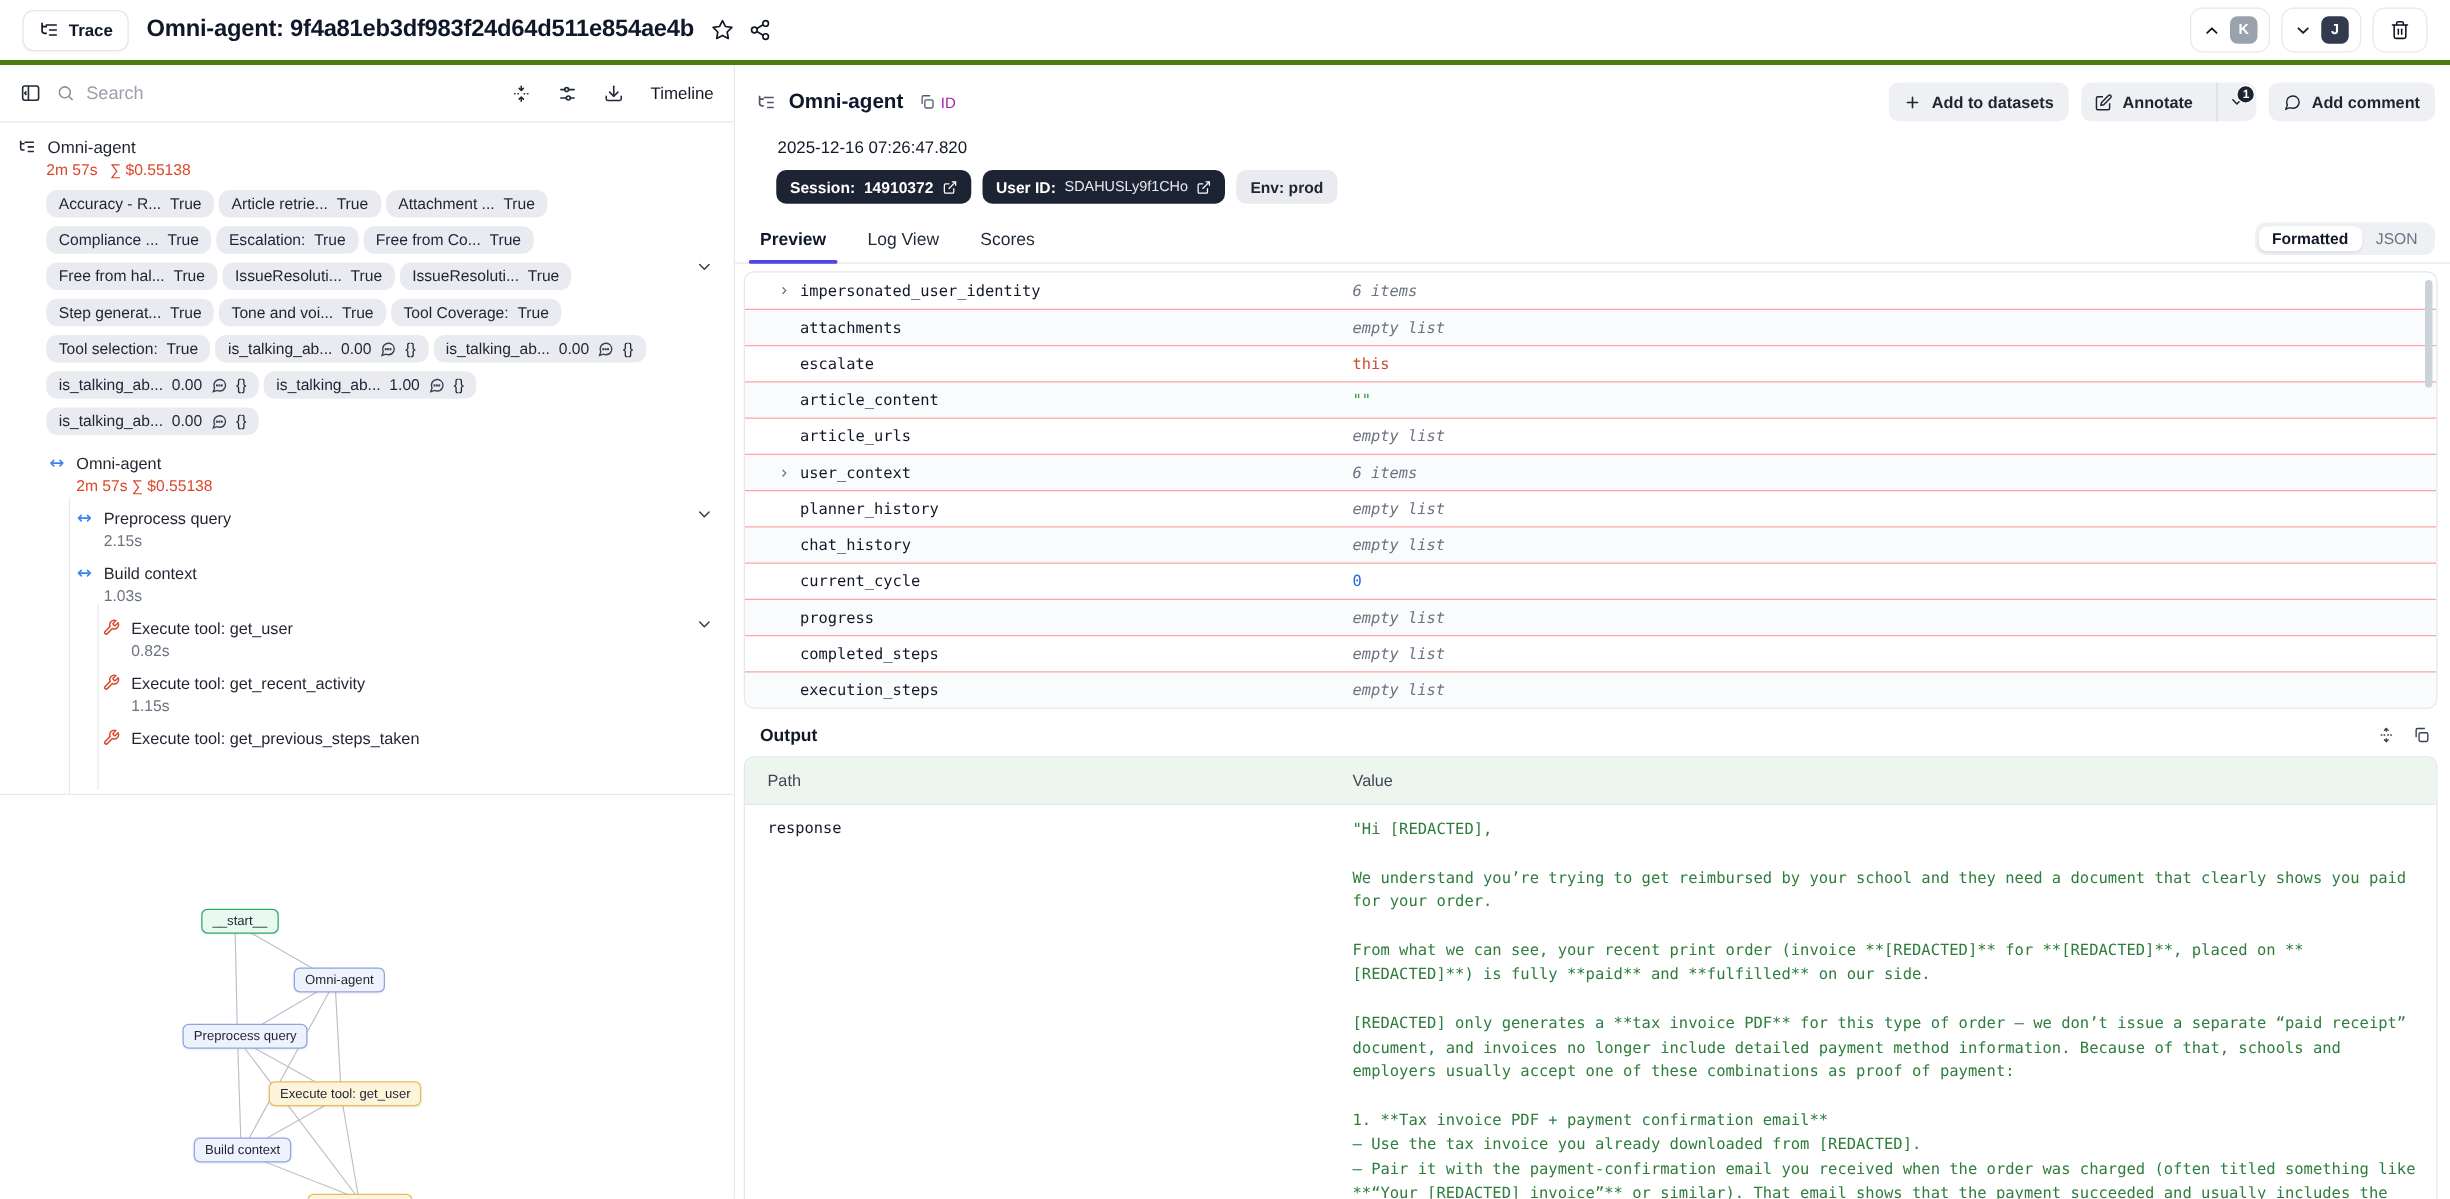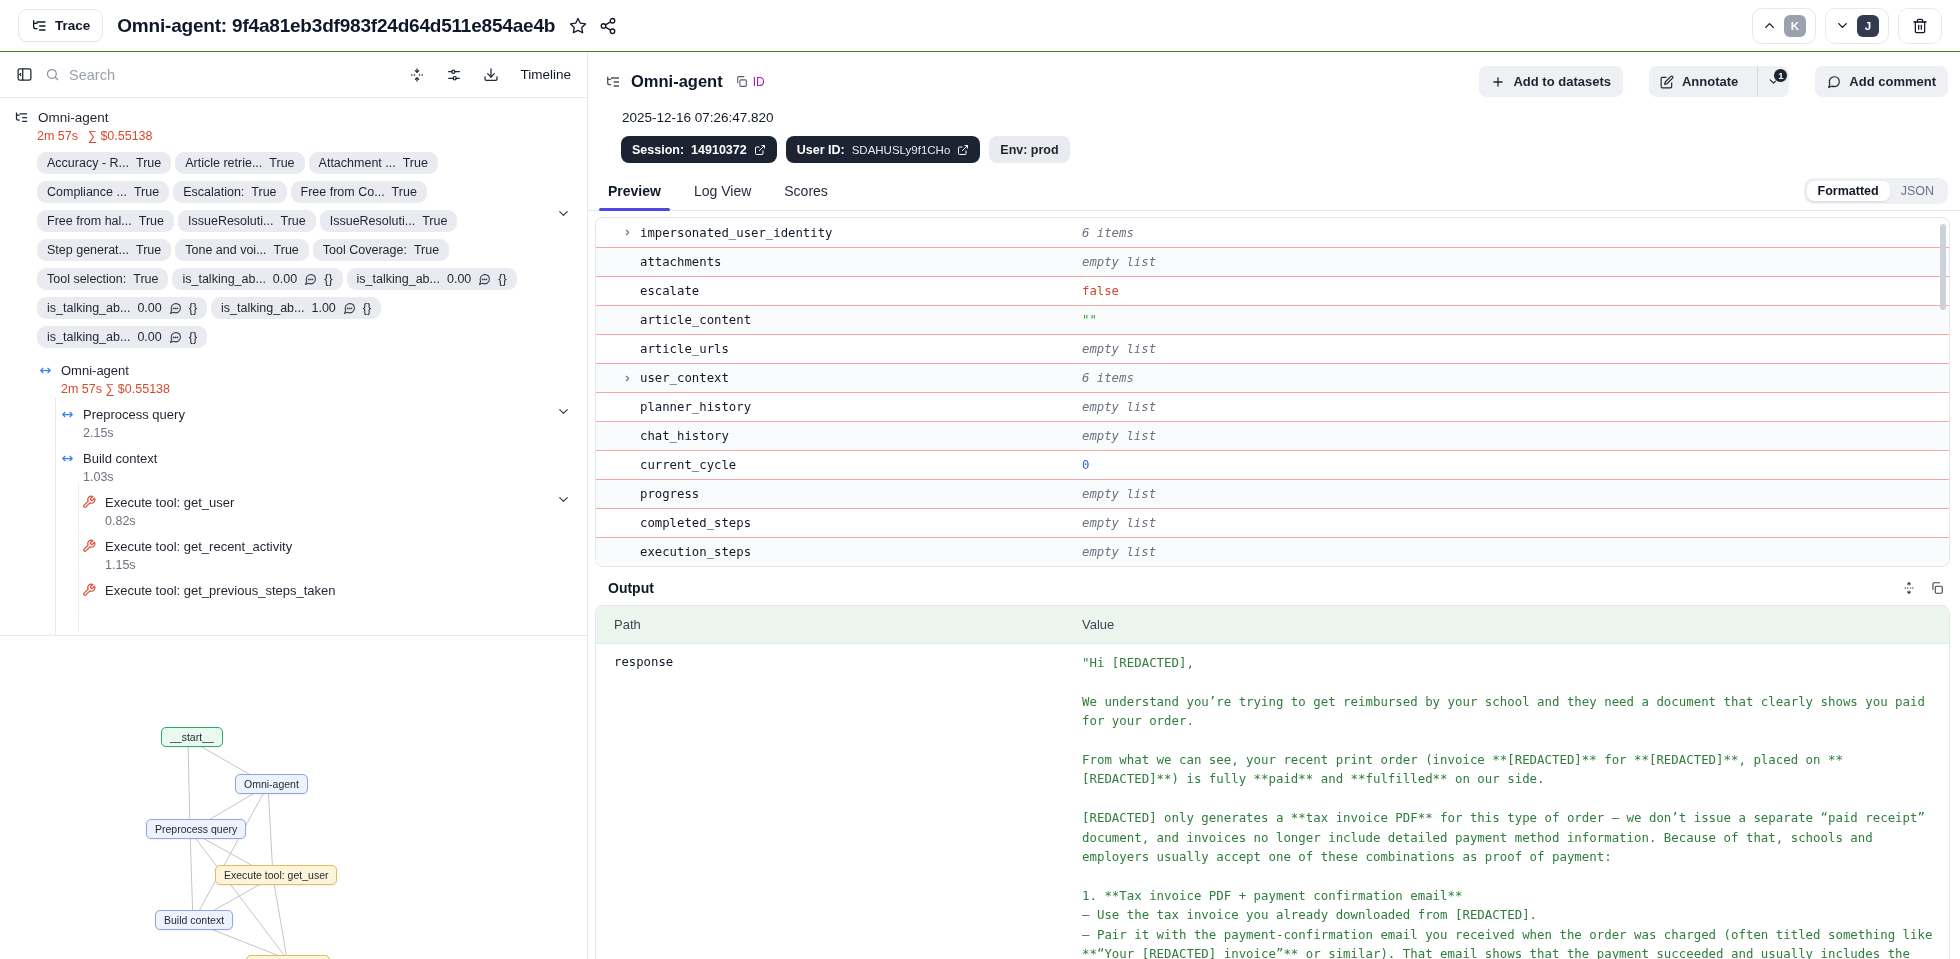--- a/index.html
+++ b/index.html
@@ -2,21 +2,21 @@
 <html><head>
 <meta charset="utf-8">
 <style>
   * { margin:0; padding:0; box-sizing:border-box; }
   html,body { width:1960px; height:959px; overflow:hidden; background:#fff;
     font-family:"Liberation Sans", sans-serif; color:#0f172a; }
   svg { display:block; }
 
   
   .topbar { height:52px; display:flex; align-items:center; padding:0 18px; gap:14px;
-    border-bottom:1px solid #4d7c0f; background:#fff; }
+    border-bottom:4px solid #4d7c0f; background:#fff; }
   .trace-pill { display:flex; align-items:center; gap:8px; border:1px solid #e5e7eb;
     border-radius:9px; padding:0 12px; height:33px; font-size:13.5px; font-weight:700;
     background:#fff; box-shadow:0 1px 1px rgba(0,0,0,.03); }
   .tb-title { font-size:19px; font-weight:700; letter-spacing:-.2px; color:#0f172a; }
   .tb-icon { color:#111827; display:flex; align-items:center; cursor:pointer; }
   .tb-right { margin-left:auto; display:flex; gap:9px; }
   .tb-btn { height:36px; min-width:44px; border:1px solid #e6e8ec; border-radius:10px;
     background:#fff; display:flex; align-items:center; justify-content:center; gap:7px;
     padding:0 9px; cursor:pointer; }
   .kbd { width:22px; height:22px; border-radius:6px; display:grid; place-items:center;
@@ -68,21 +68,21 @@
   .gnode.agent, .gnode.span { border-color:#8fa3e6; background:#edf2fd; }
   .gnode.tool, .gnode.stub { border-color:#eab95c; background:#fdf4da; }
   .gnode.stub { height:22px; width:84px; }
 
   
   .m-head { padding:14px 12px 0 17px; }
   .m-title-row { display:flex; align-items:center; }
   .m-title { font-size:16.5px; font-weight:700; color:#0f172a; margin-left:10px; }
   .m-id { display:flex; align-items:center; gap:5px; margin-left:12px; color:#a21caf;
     font-size:12px; cursor:pointer; }
-  .m-actions { margin-left:auto; display:flex; gap:26px; align-items:center; }
+  .m-actions { margin-left:auto; display:flex; gap:10px; align-items:center; }
   .m-btn { height:31px; background:#eef0f3; border-radius:8px; padding:0 12px;
     font-size:13px; font-weight:600; color:#1f2430; display:flex; align-items:center;
     gap:8px; cursor:pointer; border:none; font-family:inherit; }
   .split { padding:0; }
   .split .left { display:flex; align-items:center; gap:8px; padding:0 11px; height:100%; }
   .split .right { border-left:1px solid #d7dae0; padding:0 9px; height:100%;
     display:flex; align-items:center; position:relative; }
   .count-dot { position:absolute; top:2px; right:1px; width:15px; height:15px;
     border-radius:50%; background:#1c2434; color:#fff; font-size:9.5px; font-weight:700;
     display:grid; place-items:center; border:1.5px solid #fff; }
@@ -586,21 +586,21 @@
                 <span class="kv-chev"></span>
                 <span>attachments</span>
               </div>
               <div class="v-muted">empty list</div>
             </div>
             <div class="kv-row">
               <div class="kv-key">
                 <span class="kv-chev"></span>
                 <span>escalate</span>
               </div>
-              <div class="v-false">false</div>
+              <div class="v-false">this</div>
             </div>
             <div class="kv-row alt">
               <div class="kv-key">
                 <span class="kv-chev"></span>
                 <span>article_content</span>
               </div>
               <div class="v-string">""</div>
             </div>
             <div class="kv-row">
               <div class="kv-key">

